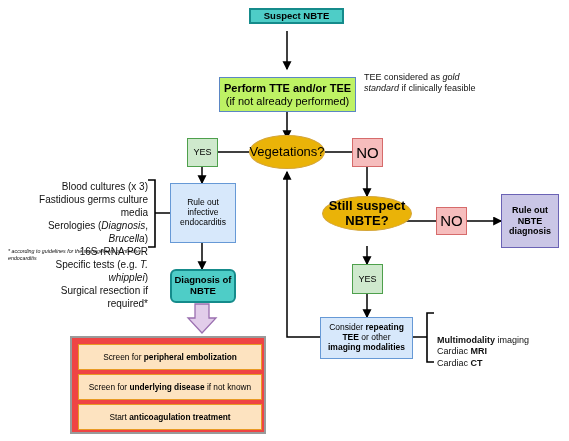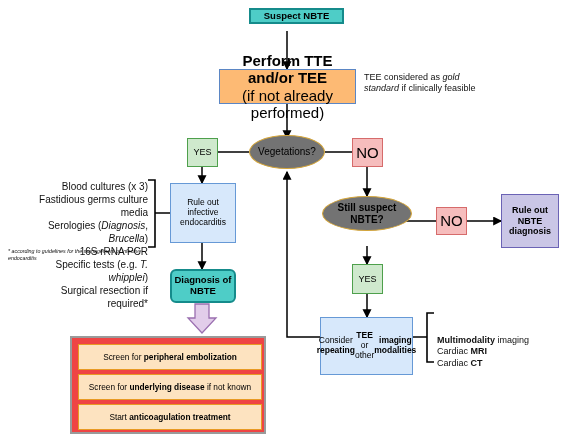--- a/index.html
+++ b/index.html
@@ -10,26 +10,26 @@
     overflow:hidden;
     position:relative;
   }
   #canvas{position:absolute;left:0;top:0;width:569px;height:441px;}
   .node{position:absolute;box-sizing:border-box;display:flex;align-items:center;
         justify-content:center;text-align:center;line-height:1.15;z-index:3;}
 
   
   .n-teal{background:#4ecdc7;border:2px solid #158b8b;color:#000;font-weight:bold;font-size:9.5px;}
   .n-teal-r{background:#4ecdc7;border:2px solid #158b8b;color:#000;font-weight:bold;font-size:9.5px;border-radius:6px;}
-  .n-blue{background:#fdba74;border:1.4px solid #5b86c4;color:#000;font-size:15px;}
+  .n-blue{background:#bef264;border:1.4px solid #5b86c4;color:#000;font-size:11px;margin-top:8px;}
   .n-blue-lt{background:#d7e8fb;border:1.4px solid #6699d6;color:#000;font-size:8.5px;}
   .n-green{background:#cfe9cd;border:1.4px solid #4ea04c;color:#000;font-size:9px;}
   .n-red{background:#f6bdbd;border:1.4px solid #d66b6b;color:#000;font-size:15px;}
   .n-purple{background:#cac6e6;border:1.4px solid #6b63b5;color:#000;font-weight:bold;font-size:9px;}
-  .n-oval{background:#737373;border:1.4px solid #d4a53a;color:#000;font-size:10px;border-radius:50%;}
+  .n-oval{background:#eab308;border:1.4px solid #d4a53a;color:#000;font-size:13px;border-radius:50%;}
 
   .note{position:absolute;font-size:9px;color:#111;line-height:1.25;z-index:3;text-align:left;}
   .note i{font-style:italic;}
   .note b{font-weight:bold;}
   .listbox{position:absolute;font-size:10px;color:#111;line-height:1.30;z-index:3;text-align:right;}
   .listbox i{font-style:italic;}
   .footnote{position:absolute;font-size:5.3px;font-style:italic;color:#111;line-height:1.35;z-index:3;text-align:left;}
 
   
   .panel{position:absolute;background:#ef4444;border:2px solid #9a9a9a;box-sizing:border-box;z-index:3;}
@@ -152,21 +152,21 @@
   <div class="node n-purple" style="left:501px;top:194px;width:58px;height:54px;flex-direction:column;">
     <span>Rule out</span>
     <span>NBTE</span>
     <span>diagnosis</span>
   </div>
 
   <div class="node n-green" style="left:352px;top:264px;width:31px;height:30px;">
     <span>YES</span>
   </div>
 
-  <div class="node n-blue-lt" style="left:320px;top:317px;width:93px;height:58px;flex-direction:row;">
+  <div class="node n-blue-lt" style="left:320px;top:317px;width:93px;height:42px;flex-direction:column;">
     <span>Consider <b>repeating</b></span>
     <span><b>TEE</b> or other</span>
     <span><b>imaging modalities</b></span>
   </div>
 
   <div class="note" style="left:437px;top:335px;width:125px;">
     <div><b>Multimodality</b> imaging</div>
     <div>Cardiac <b>MRI</b></div>
     <div>Cardiac <b>CT</b></div>
   </div>

